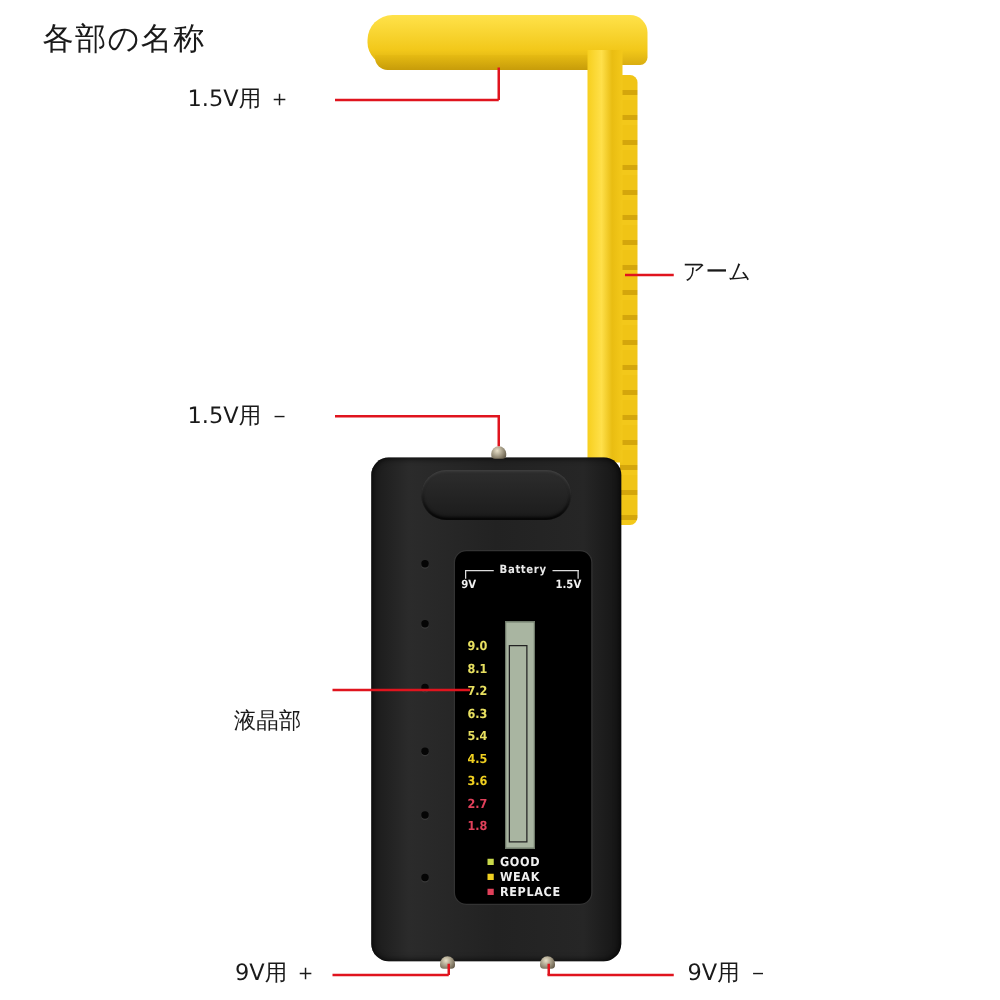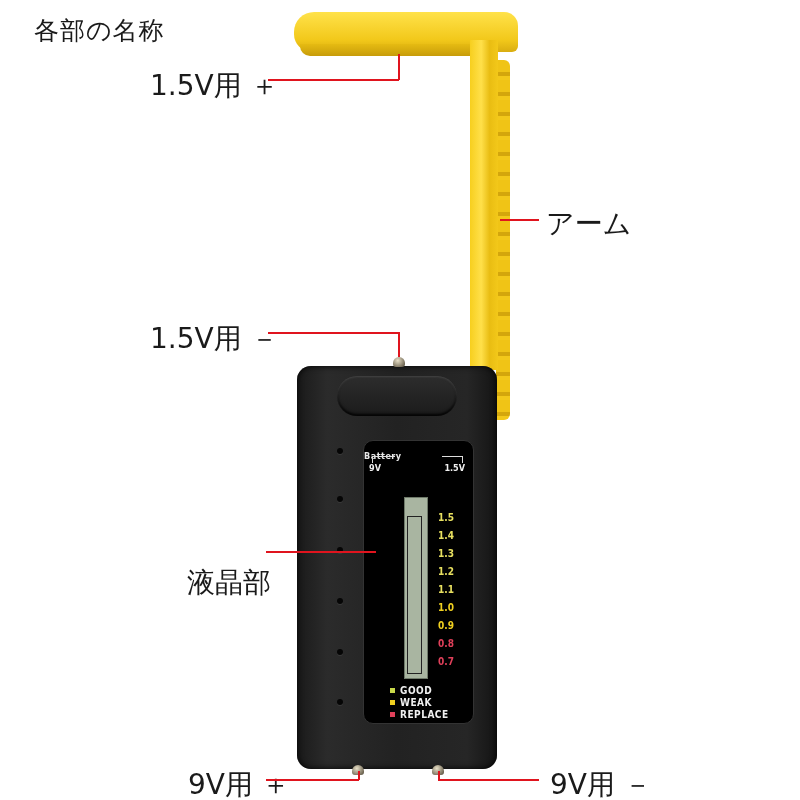--- a/index.html
+++ b/index.html
@@ -1,19 +1,19 @@
 <!DOCTYPE html>
 <html><head>
 <meta charset="utf-8">
 <style>
   html, body { margin:0; padding:0; }
   body { width:800px; height:800px; background:#ffffff; position:relative; overflow:hidden;
          font-family:"DejaVu Sans", sans-serif; color:#1a1a1a; }
   .title { position:absolute; left:34px; top:14px; font-size:25px; letter-spacing:1px; }
-  .label { position:absolute; font-size:28px; white-space:nowrap; }
+  .label { position:absolute; font-size:18px; white-space:nowrap; }
   .line { position:absolute; background:#e0141e; }
   
   .arm-top { position:absolute; left:294px; top:12px; width:224px; height:40px;
              background:linear-gradient(#ffe24a,#f2c81a 70%,#d9ad10); border-radius:20px 14px 6px 18px; }
   .arm-top-under { position:absolute; left:300px; top:44px; width:188px; height:12px;
              background:linear-gradient(#e6bb12,#c79c0a); border-radius:0 0 10px 10px; }
   .arm-vert { position:absolute; left:470px; top:40px; width:28px; height:330px;
              background:linear-gradient(90deg,#f7cf1e,#ffe04a 40%,#e9bd12 70%,#f3c81a); }
   .arm-teeth { position:absolute; left:496px; top:60px; width:14px; height:360px;
              background:repeating-linear-gradient(180deg,#f0c416 0 12px,#d4a60c 12px 16px,#f3c81a 16px 20px);
@@ -24,21 +24,21 @@
           border-radius:14px; box-shadow:inset 0 0 6px #000; }
   .slot { position:absolute; left:40px; top:10px; width:120px; height:40px; border-radius:20px;
           background:linear-gradient(#2d2d2d,#1b1b1b); box-shadow:inset 0 1px 2px #444, inset 0 -2px 3px #000; }
   .dot { position:absolute; left:40px; width:6px; height:6px; border-radius:50%; background:#050505;
          box-shadow:0 1px 0 #3a3a3a; }
   .pin { position:absolute; width:12px; height:10px; border-radius:6px 6px 3px 3px;
          background:radial-gradient(circle at 40% 35%,#e8e0c8,#7d7460 70%,#4a4436); }
   .screen { position:absolute; left:363px; top:440px; width:109px; height:282px;
             background:#000; border-radius:10px; border:1px solid #333;
             font-family:"DejaVu Sans Condensed","DejaVu Sans", sans-serif; font-weight:bold; }
-  .bat-title { position:absolute; left:0; width:100%; top:10px; text-align:left; font-size:9px; color:#e8e8e8; letter-spacing:0.5px; }
+  .bat-title { position:absolute; left:0; width:100%; top:10px; text-align:center; font-size:9px; color:#e8e8e8; letter-spacing:0.5px; }
   .bracket { position:absolute; top:15px; height:6px; border-top:1px solid #ddd; }
   .volt-head { position:absolute; top:22px; font-size:9px; color:#f0f0f0; }
   .lcd { position:absolute; left:40px; top:56px; width:22px; height:180px; background:#a9b5a1;
          border:1px solid #6f7a6a; }
   .lcd-inner { position:absolute; left:2px; top:18px; right:5px; bottom:4px; border:1px solid #222; border-top:1px solid #222; }
   .scale { position:absolute; font-size:10px; line-height:18px; }
   .legend { position:absolute; left:26px; top:244px; font-size:10px; color:#f0f0f0; line-height:12px; letter-spacing:0.5px; }
   .legend-sq { display:inline-block; width:5px; height:5px; margin-right:5px; vertical-align:1px; }
 </style>
 </head>
@@ -68,32 +68,32 @@
   <div class="bat-title">Battery</div>
   <div class="bracket" style="left:8px;width:22px;border-left:1px solid #ddd"></div>
   <div class="bracket" style="left:78px;width:20px;border-right:1px solid #ddd"></div>
   <div class="volt-head" style="left:5px">9V</div>
   <div class="volt-head" style="right:8px">1.5V</div>
 
   <div class="lcd">
     <div class="lcd-inner"></div>
   </div>
 
+  <div class="scale" style="left:10px;top:68px">
+    <div style="color:#e8e060">9.0</div>
+    <div style="color:#e8e060">8.1</div>
+    <div style="color:#e8e060">7.2</div>
+    <div style="color:#e8e060">6.3</div>
+    <div style="color:#e8e060">5.4</div>
+    <div style="color:#f0d020">4.5</div>
+    <div style="color:#f0d020">3.6</div>
+    <div style="color:#e0405a">2.7</div>
+    <div style="color:#e0405a">1.8</div>
+  </div>
 
-  <div class="scale" style="left:74px;top:68px">
-    <div style="color:#e8e060">1.5</div>
-    <div style="color:#e8e060">1.4</div>
-    <div style="color:#e8e060">1.3</div>
-    <div style="color:#e8e060">1.2</div>
-    <div style="color:#e8e060">1.1</div>
-    <div style="color:#f0d020">1.0</div>
-    <div style="color:#f0d020">0.9</div>
-    <div style="color:#e0405a">0.8</div>
-    <div style="color:#e0405a">0.7</div>
-  </div>
 
   <div class="legend">
     <div><span class="legend-sq" style="background:#c8d84a"></span><span>GOOD</span></div>
     <div><span class="legend-sq" style="background:#f0d020"></span><span>WEAK</span></div>
     <div><span class="legend-sq" style="background:#e0405a"></span><span>REPLACE</span></div>
   </div>
 </div>
 
 <div class="label" style="left:150px;top:67px">1.5V用 ＋</div>
 <div class="line" style="left:268px;top:79px;width:131px;height:1.5px"></div>

